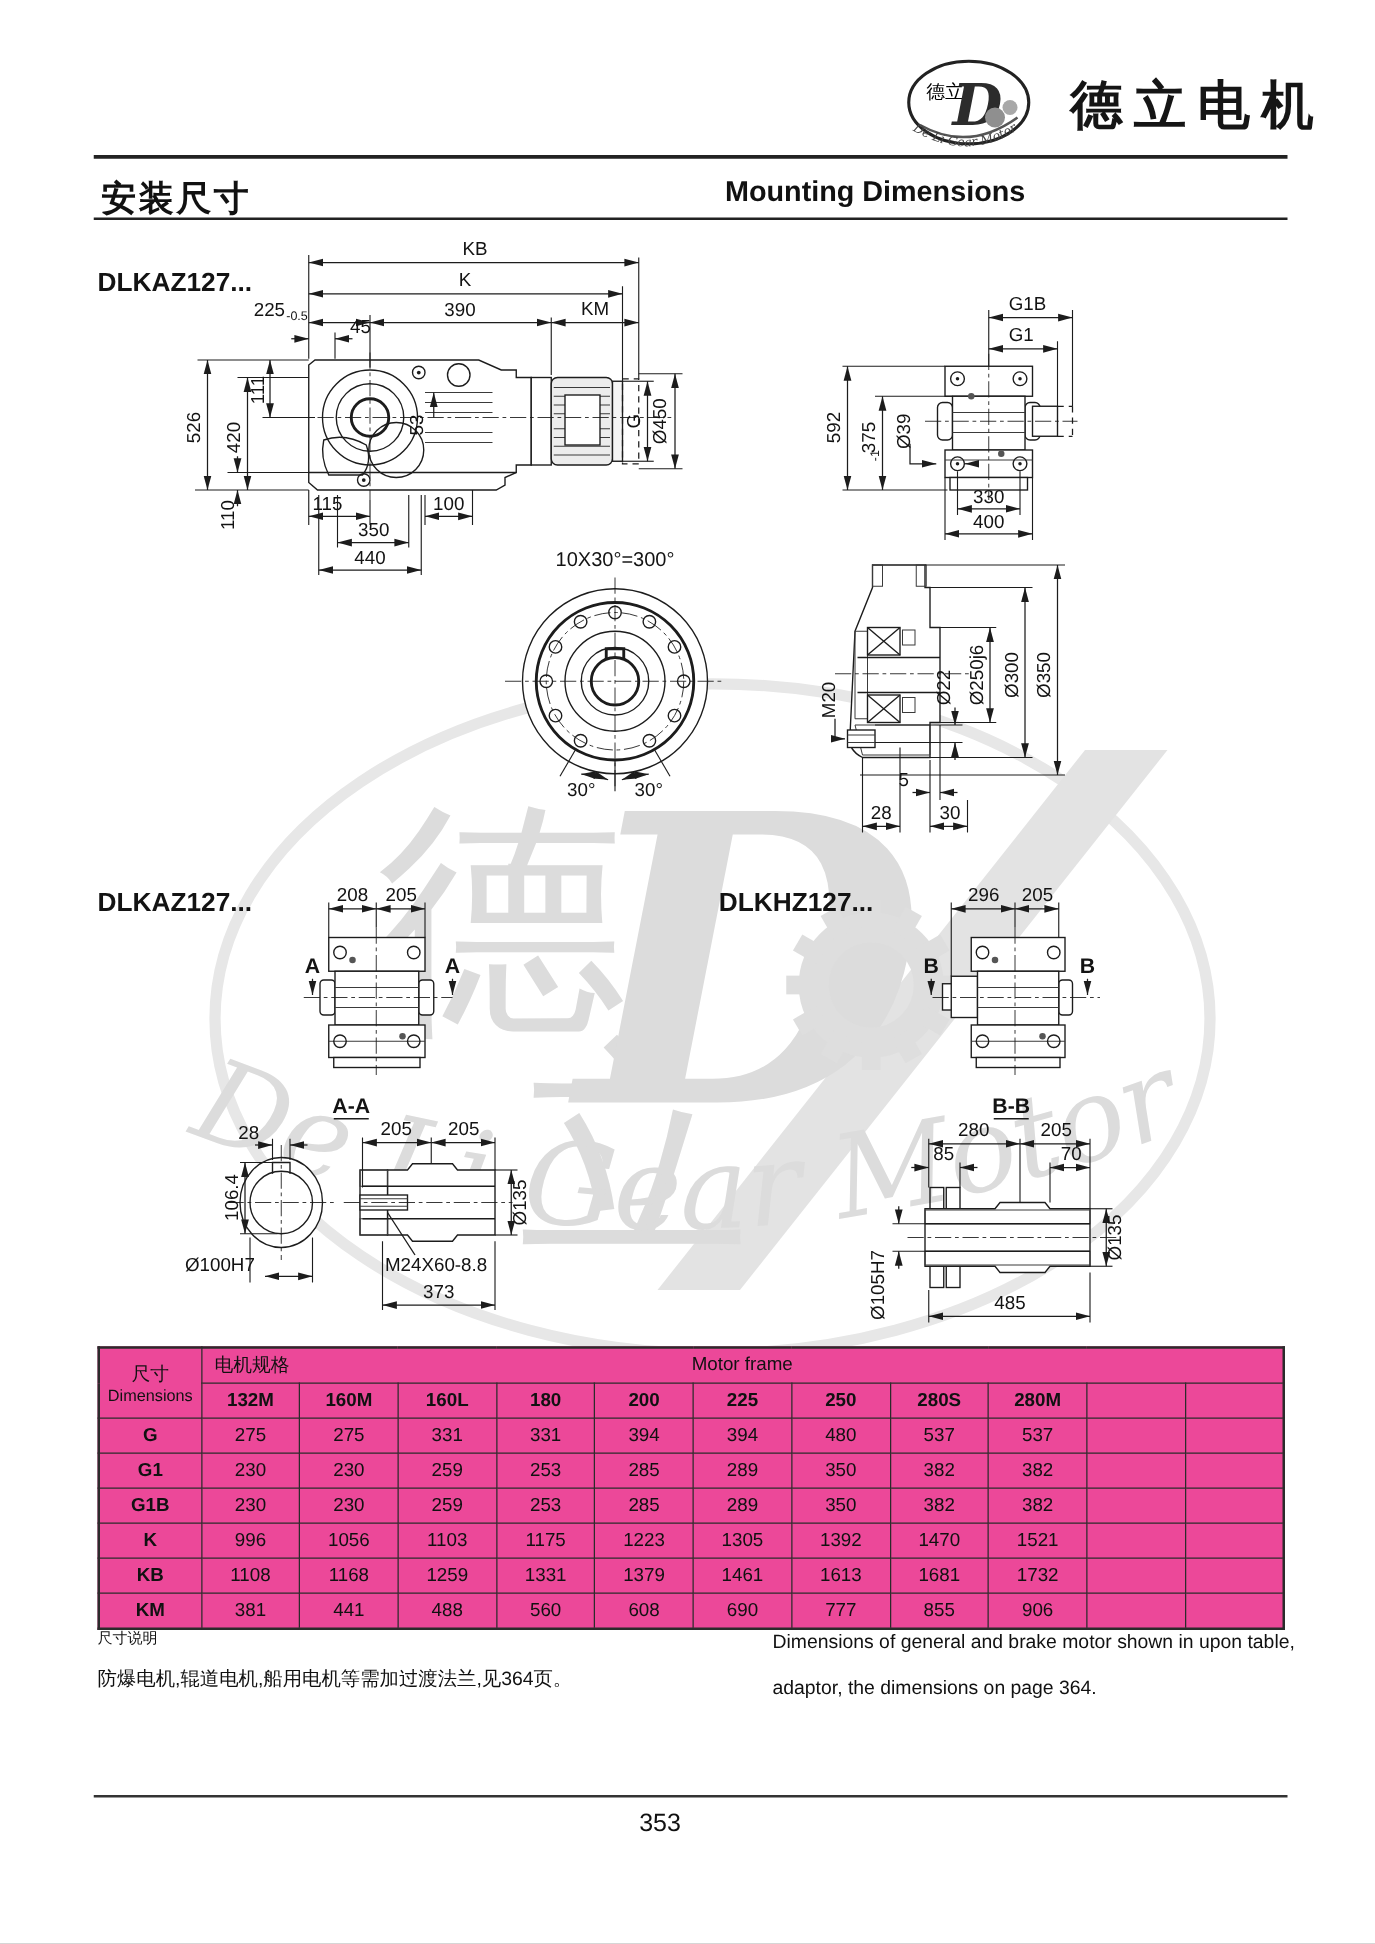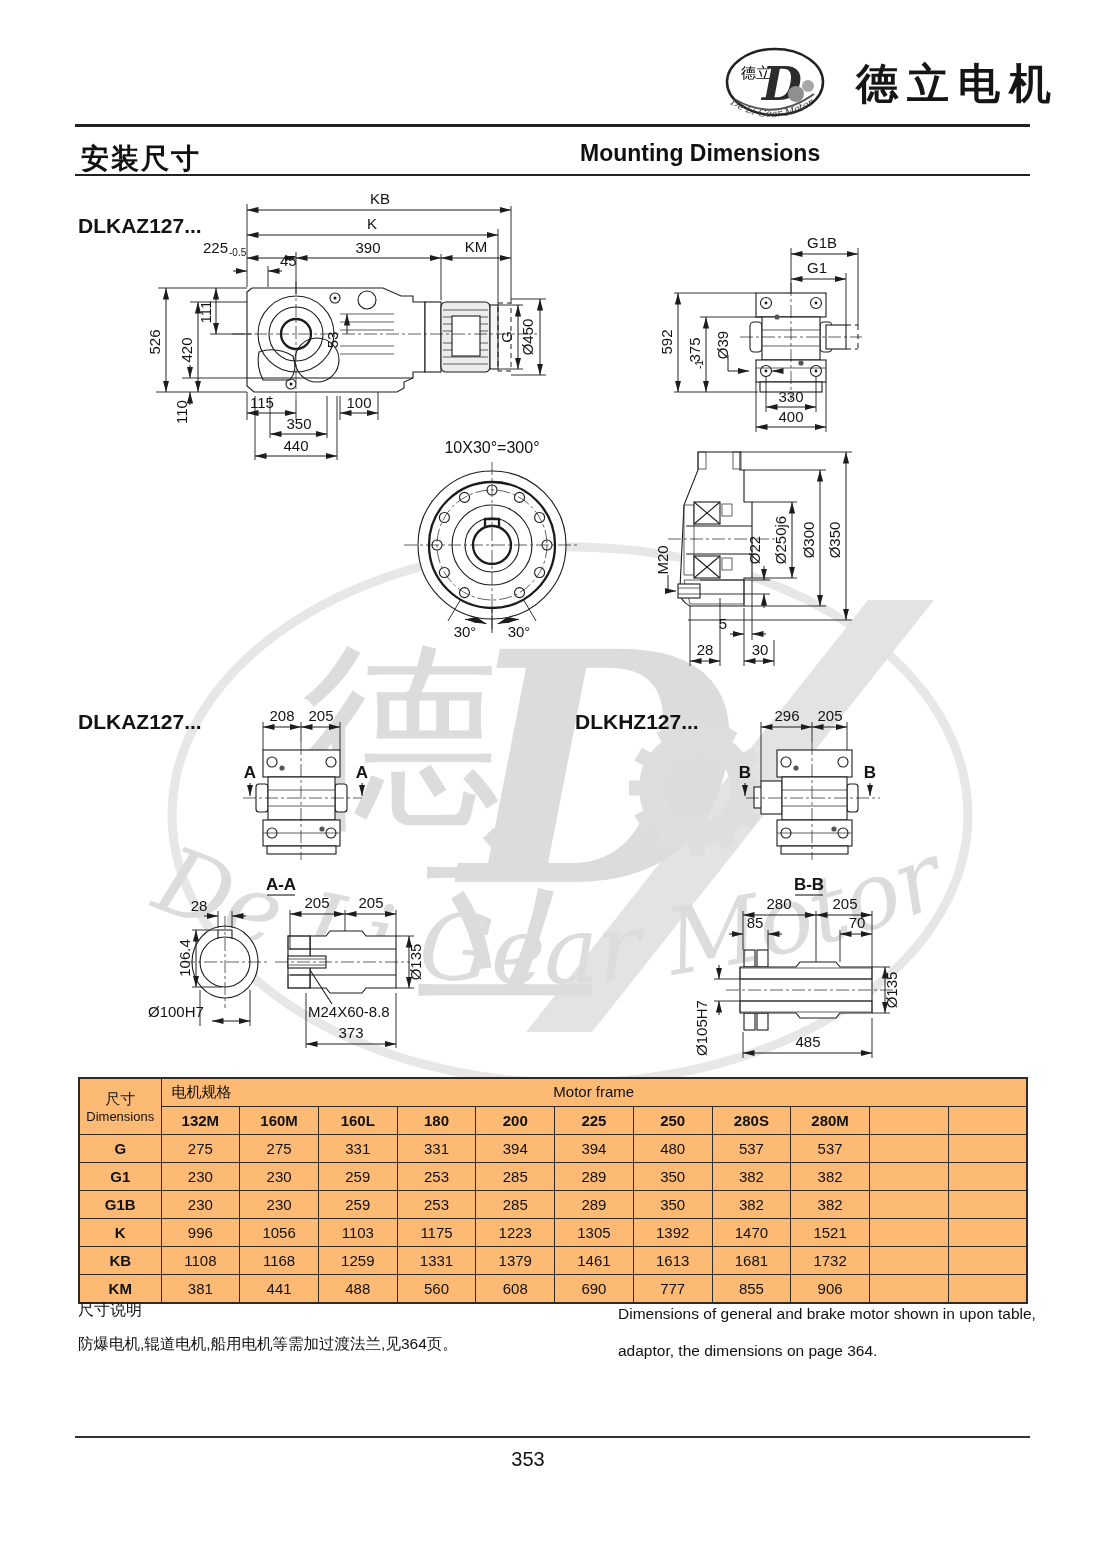--- a/index.html
+++ b/index.html
@@ -27,34 +27,34 @@
   text.tE{text-anchor:end;} text.tS{text-anchor:start;}
   text.sub{font:10px "Liberation Sans",sans-serif;fill:#131313;}
   text.tm{font:bold 21px "Liberation Sans",sans-serif;fill:#131313;}
   text.ts{font:bold 17px "Liberation Sans",sans-serif;fill:#131313;text-anchor:middle;}
   text.lg{font:15px "DejaVu Serif",serif;}
   
   .wm{left:0;top:0;}
   .wmt{fill:#dcdcdc;}
   
   .tblwrap{left:78px;top:1077px;}
-  table.dims{border-collapse:collapse;table-layout:fixed;width:950px;background:#fdba74;}
+  table.dims{border-collapse:collapse;table-layout:fixed;width:950px;background:#ec4899;}
   table.dims th,table.dims td{border:1px solid #2b2b2b;height:27px;padding:0;
       font-size:15px;text-align:center;vertical-align:middle;}
   table.dims{border:2px solid #2b2b2b;}
   th.c1{width:82px;font-weight:bold;}
   .c1a{font-size:15px;font-weight:normal;} .c1b{font-size:13px;font-weight:normal;}
   th.grp{text-align:left;position:relative;font-weight:normal;}
   .gcn{position:absolute;left:10px;top:4px;font-size:15px;}
   .gen{position:absolute;left:0;top:4px;width:100%;text-align:center;font-size:15px;}
   th.fr{font-weight:bold;} th.rl{font-weight:bold;}
   
   .ncn{left:78px;top:1295px;width:480px;font-size:15.5px;line-height:37px;}
   .nen{left:618px;top:1295px;width:430px;font-size:15.5px;line-height:37px;}
-  .ncn h4,.nen h4{margin:0;font-size:16px;line-height:30px;font-weight:normal;}
+  .ncn h4,.nen h4{margin:0;font-size:12px;line-height:30px;font-weight:normal;}
   .nen h4{font-weight:bold;}
   .ncn p,.nen p{margin:0;}
   .rule3{left:75px;top:1436px;width:955px;height:2px;background:#333;}
   .pg{left:0;top:1448px;width:1056px;text-align:center;font-size:20px;}
 </style>
 </head>
 <body>
 
 <div class="page">
 

